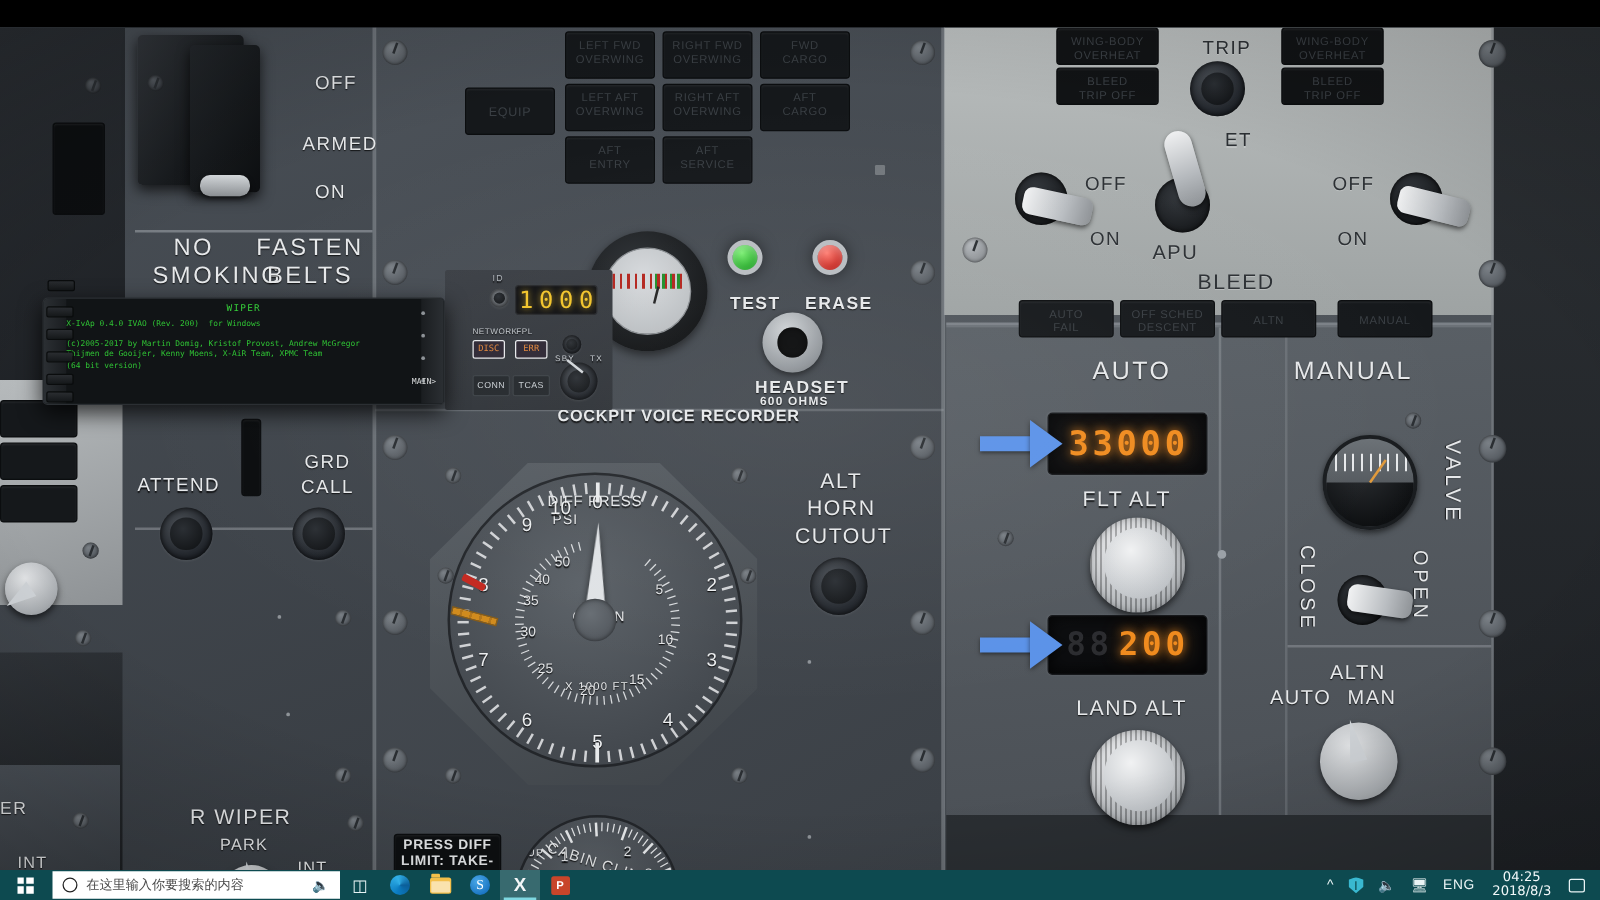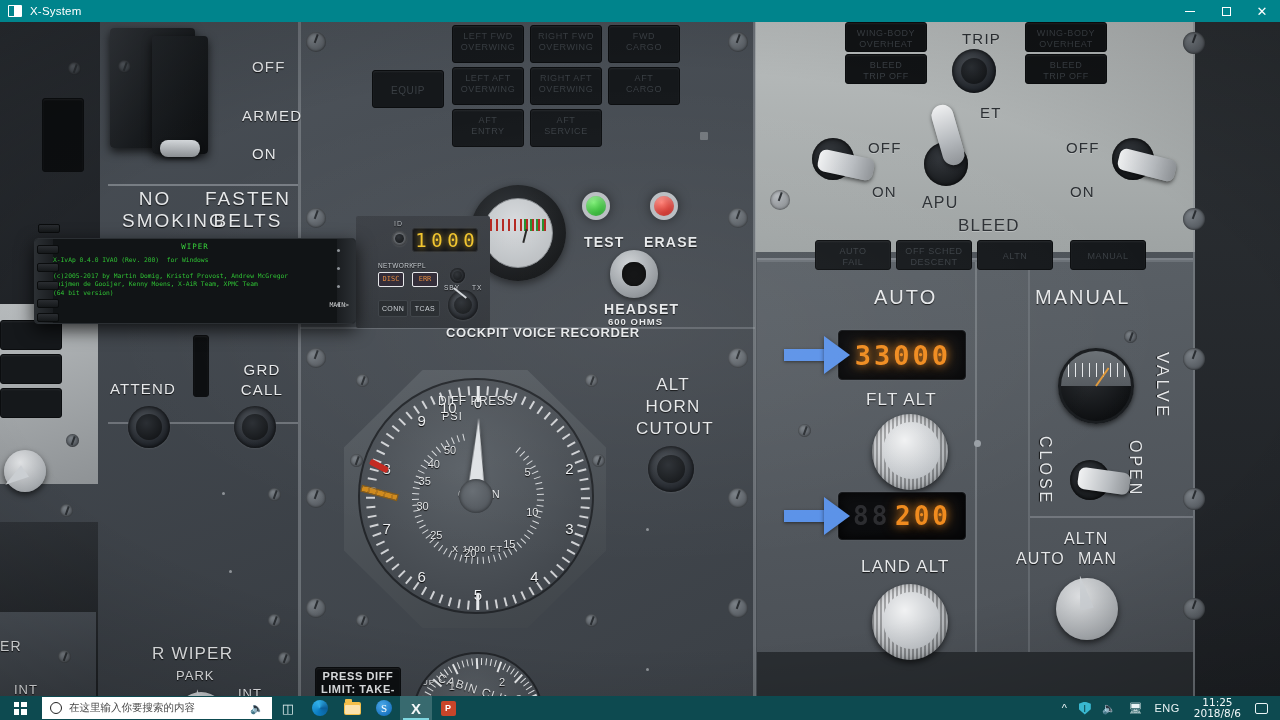--- a/index.html
+++ b/index.html
@@ -413,35 +413,20 @@
   .ic-notify {
     width:13px; height:11px; border:1.5px solid #eaf4f5; border-radius:2px;
   }
   .lang { letter-spacing:.5px; }
 </style>
 </head>
 <body>
 
 <div id="app">
 
-  <div class="titlebar">
-    <div class="tb-icon"></div>
-    <div class="tb-title">X-System</div>
-    <div class="tb-btns">
-      <div class="tb-btn">
-          <span class="gl-min"></span>
-        </div>
-      <div class="tb-btn">
-          <span class="gl-max"></span>
-        </div>
-      <div class="tb-btn close">
-          <span class="gl-x">✕</span>
-        </div>
-    </div>
-  </div>
 
   <div class="cockpit">
 
     <div class="panel bg-right"></div>
     <div class="panel bg-rightlight"></div>
     <div class="panel bg-centre"></div>
     <div class="panel bg-left"></div>
     <div class="panel bg-leftdark"></div>
     <div class="panel bg-autopanel"></div>
     <div class="panel bg-belowauto"></div>
@@ -948,22 +933,22 @@
 
     <div class="tray">
       <div class="tray-item">^</div>
       <div class="tray-item">
         <span class="ic-defender"></span>
       </div>
       <div class="tray-item">🔈</div>
       <div class="tray-item">🖥</div>
       <div class="tray-item lang">ENG</div>
       <div class="clock">
-        <div>11:25</div>
-        <div>2018/8/6</div>
+        <div>04:25</div>
+        <div>2018/8/3</div>
       </div>
       <div class="tray-item">
         <span class="ic-notify"></span>
       </div>
     </div>
   </div>
 
 </div>
 
 </body></html>

